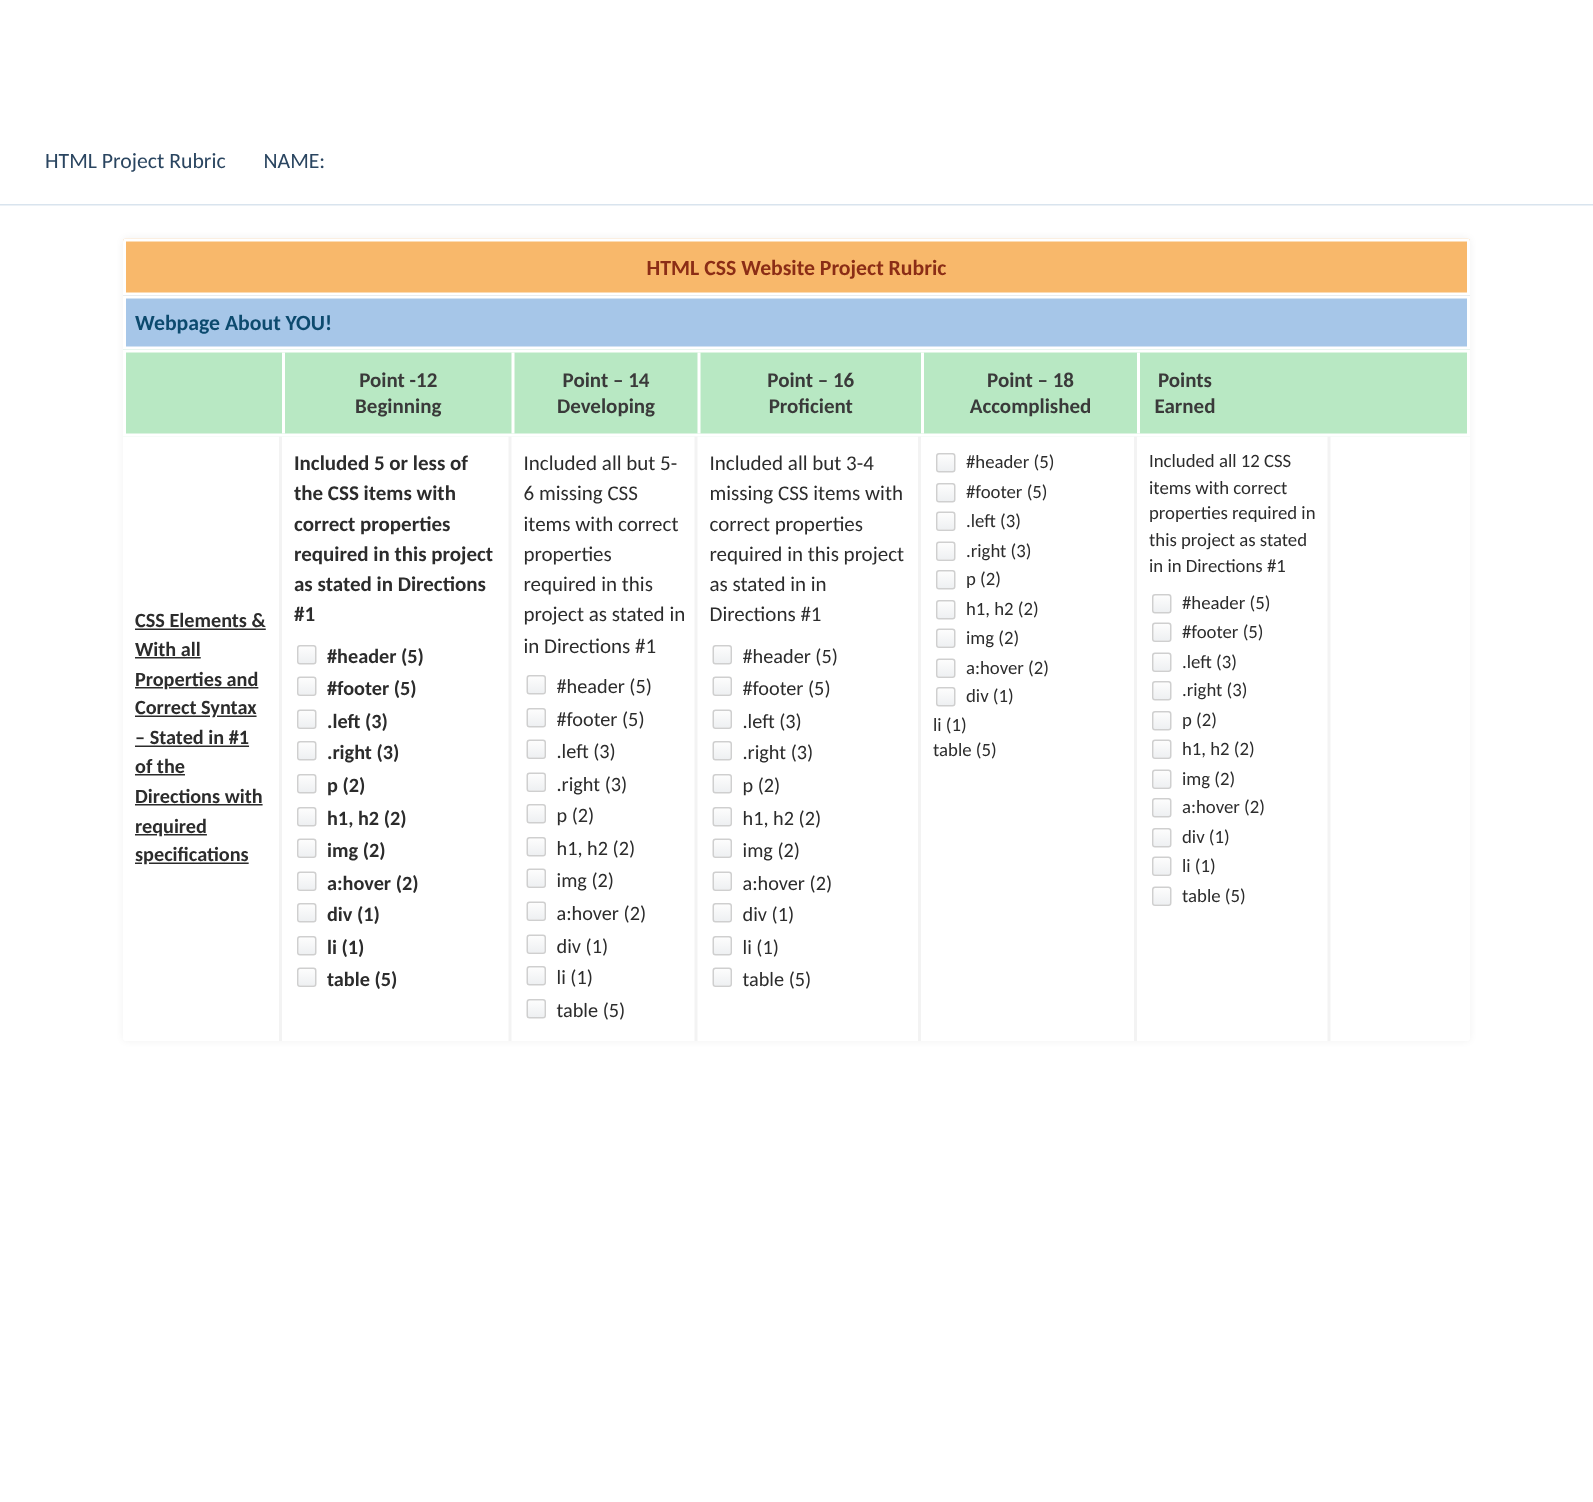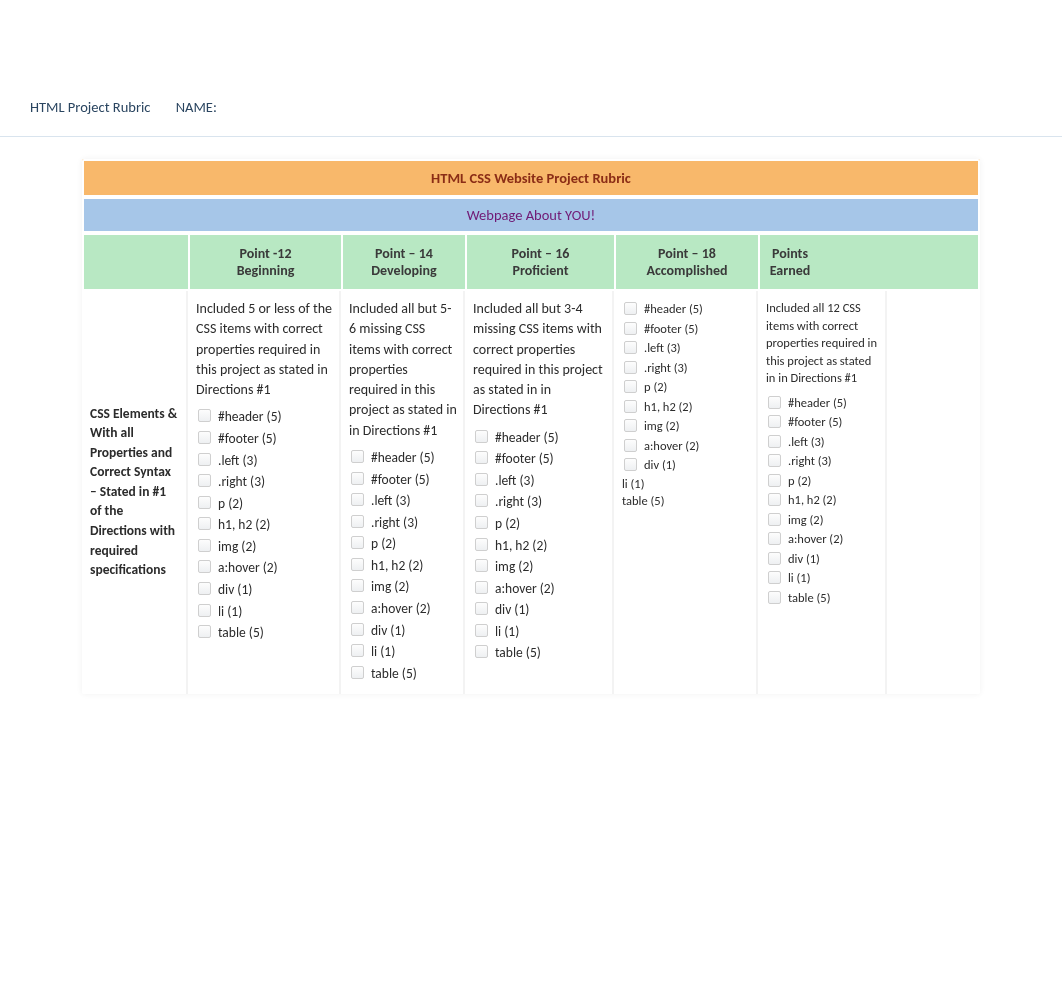--- a/index.html
+++ b/index.html
@@ -29,25 +29,24 @@
       background: #f8b86b;
       text-align: center;
       padding: 8px 6px;
       font-size: 14.5px;
       font-weight: 600;
       color: #8b2d16;
       border: 2px solid #fff;
     }
     .row-subtitle {
       background: #a6c6e8;
-      text-align: center;
       padding: 7px 6px;
       font-size: 14.5px;
-      font-weight: 400;
-      color: #701a75;
+      font-weight: 700;
+      color: #0c4a6e;
       border: 2px solid #fff;
     }
     .header-row {
       display: flex;
       background: #b8e8c3;
       border: 2px solid #fff;
     }
     .header-row .cell {
       padding: 10px 6px 10px 6px;
       text-align: center;
@@ -62,31 +61,31 @@
       align-items: stretch;
       background: #fff;
     }
     .data-row .cell {
       padding: 8px 6px 10px 8px;
       font-size: 14px;
       line-height: 1.45;
       color: #2c2c2c;
       border-left: 2px solid #f3f3f3;
     }
-    .data-row .cell:first-child { border-left: none; }
+    .data-row .cell:first-child { border-left: none; text-decoration: underline; }
     .data-row .cell.small { font-size: 12.5px; line-height: 1.4; }
     .cell.criterion {
       font-weight: 700;
       font-size: 13.5px;
       display: flex;
       align-items: center;
     }
     
     .c0 { width: 104px; }
-    .c1 { width: 153px; }
+    .c1 { width: 153px; font-weight: bold; }
     .c2 { width: 124px; }
     .c3 { width: 149px; }
     .c4 { width: 144px; }
     .c5 { width: 129px; }
     .c6 { width: 62px; }
     .desc { margin-bottom: 6px; }
     ul.check {
       list-style: none;
       padding-left: 22px;
     }

